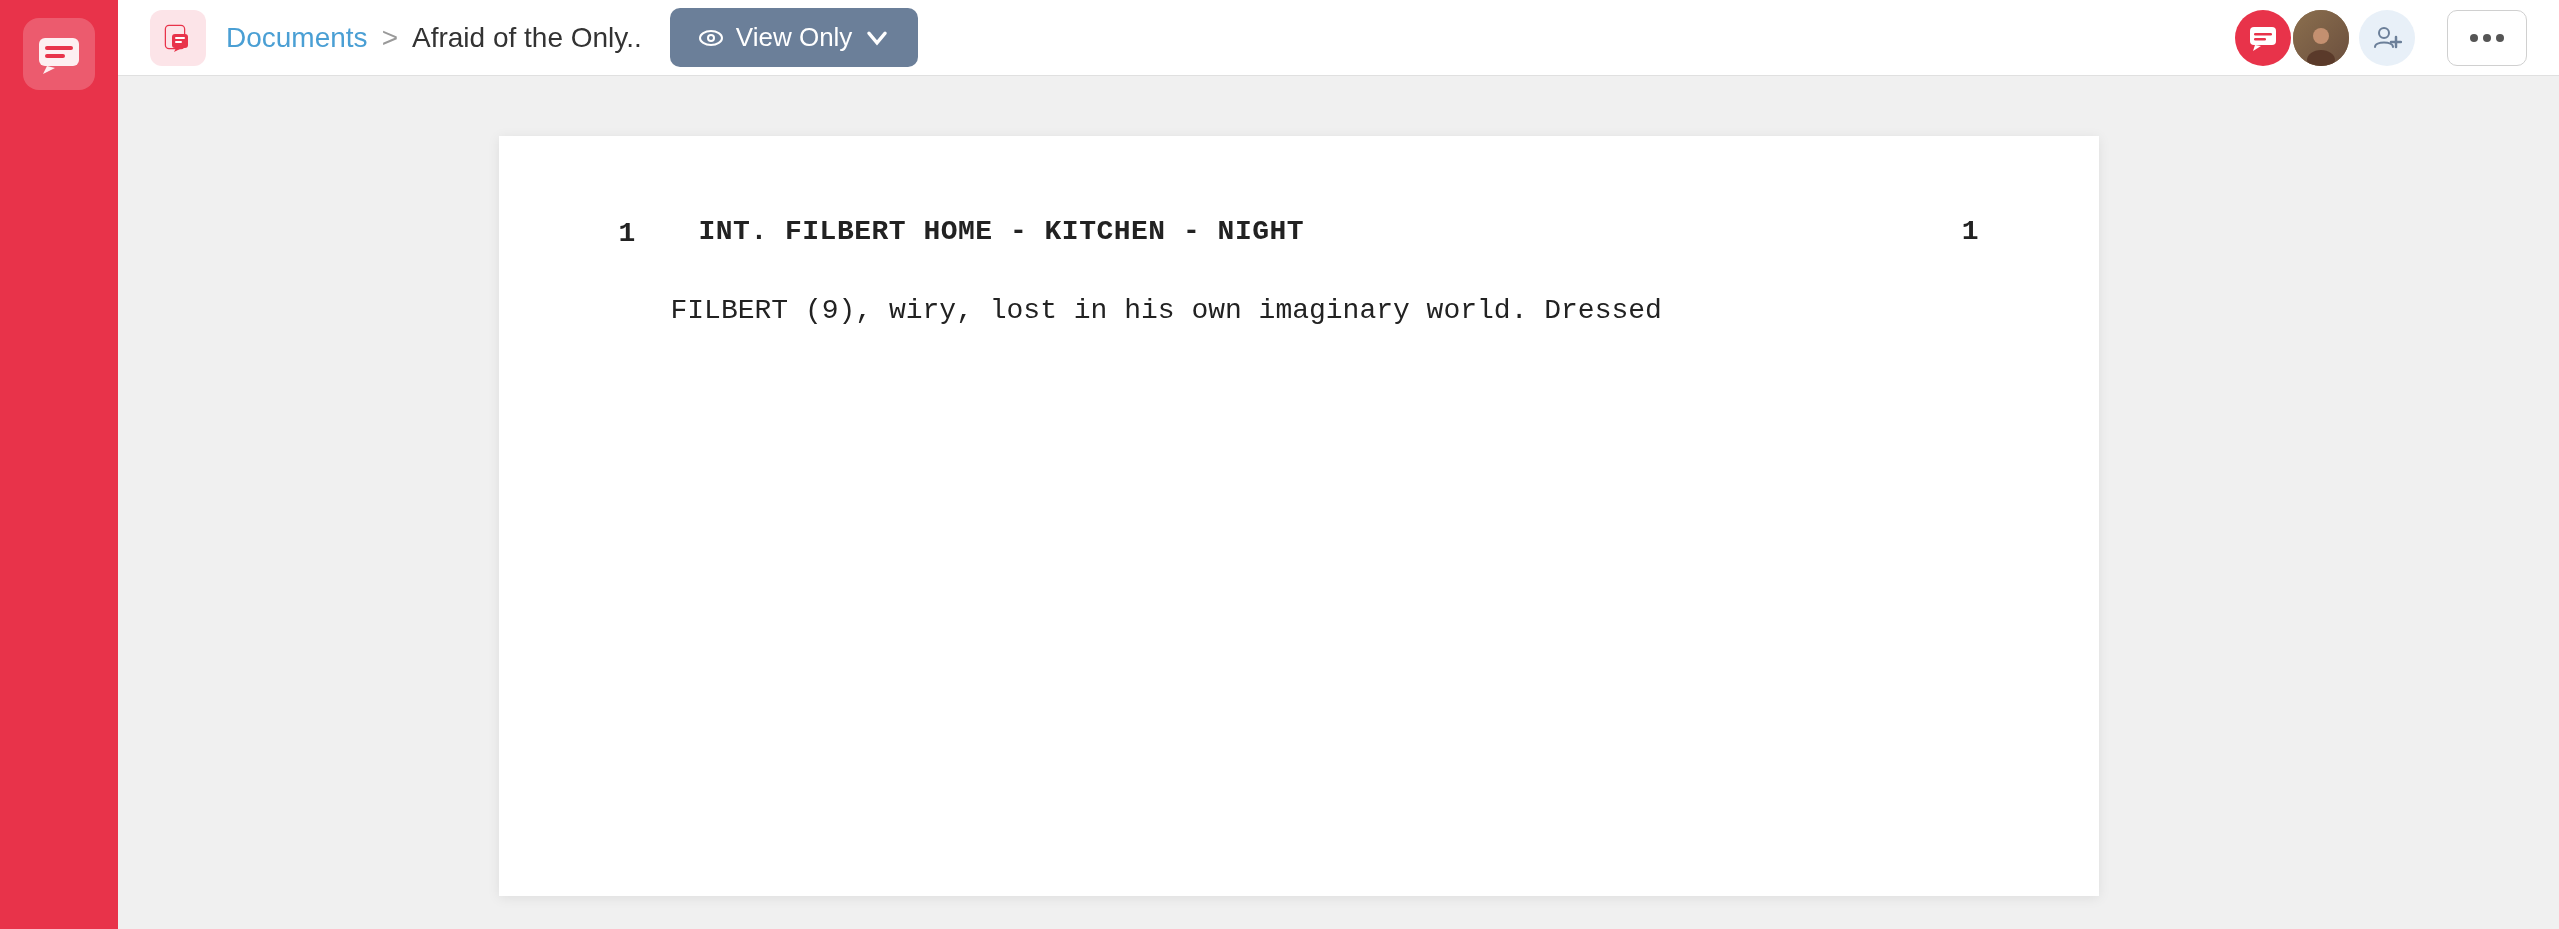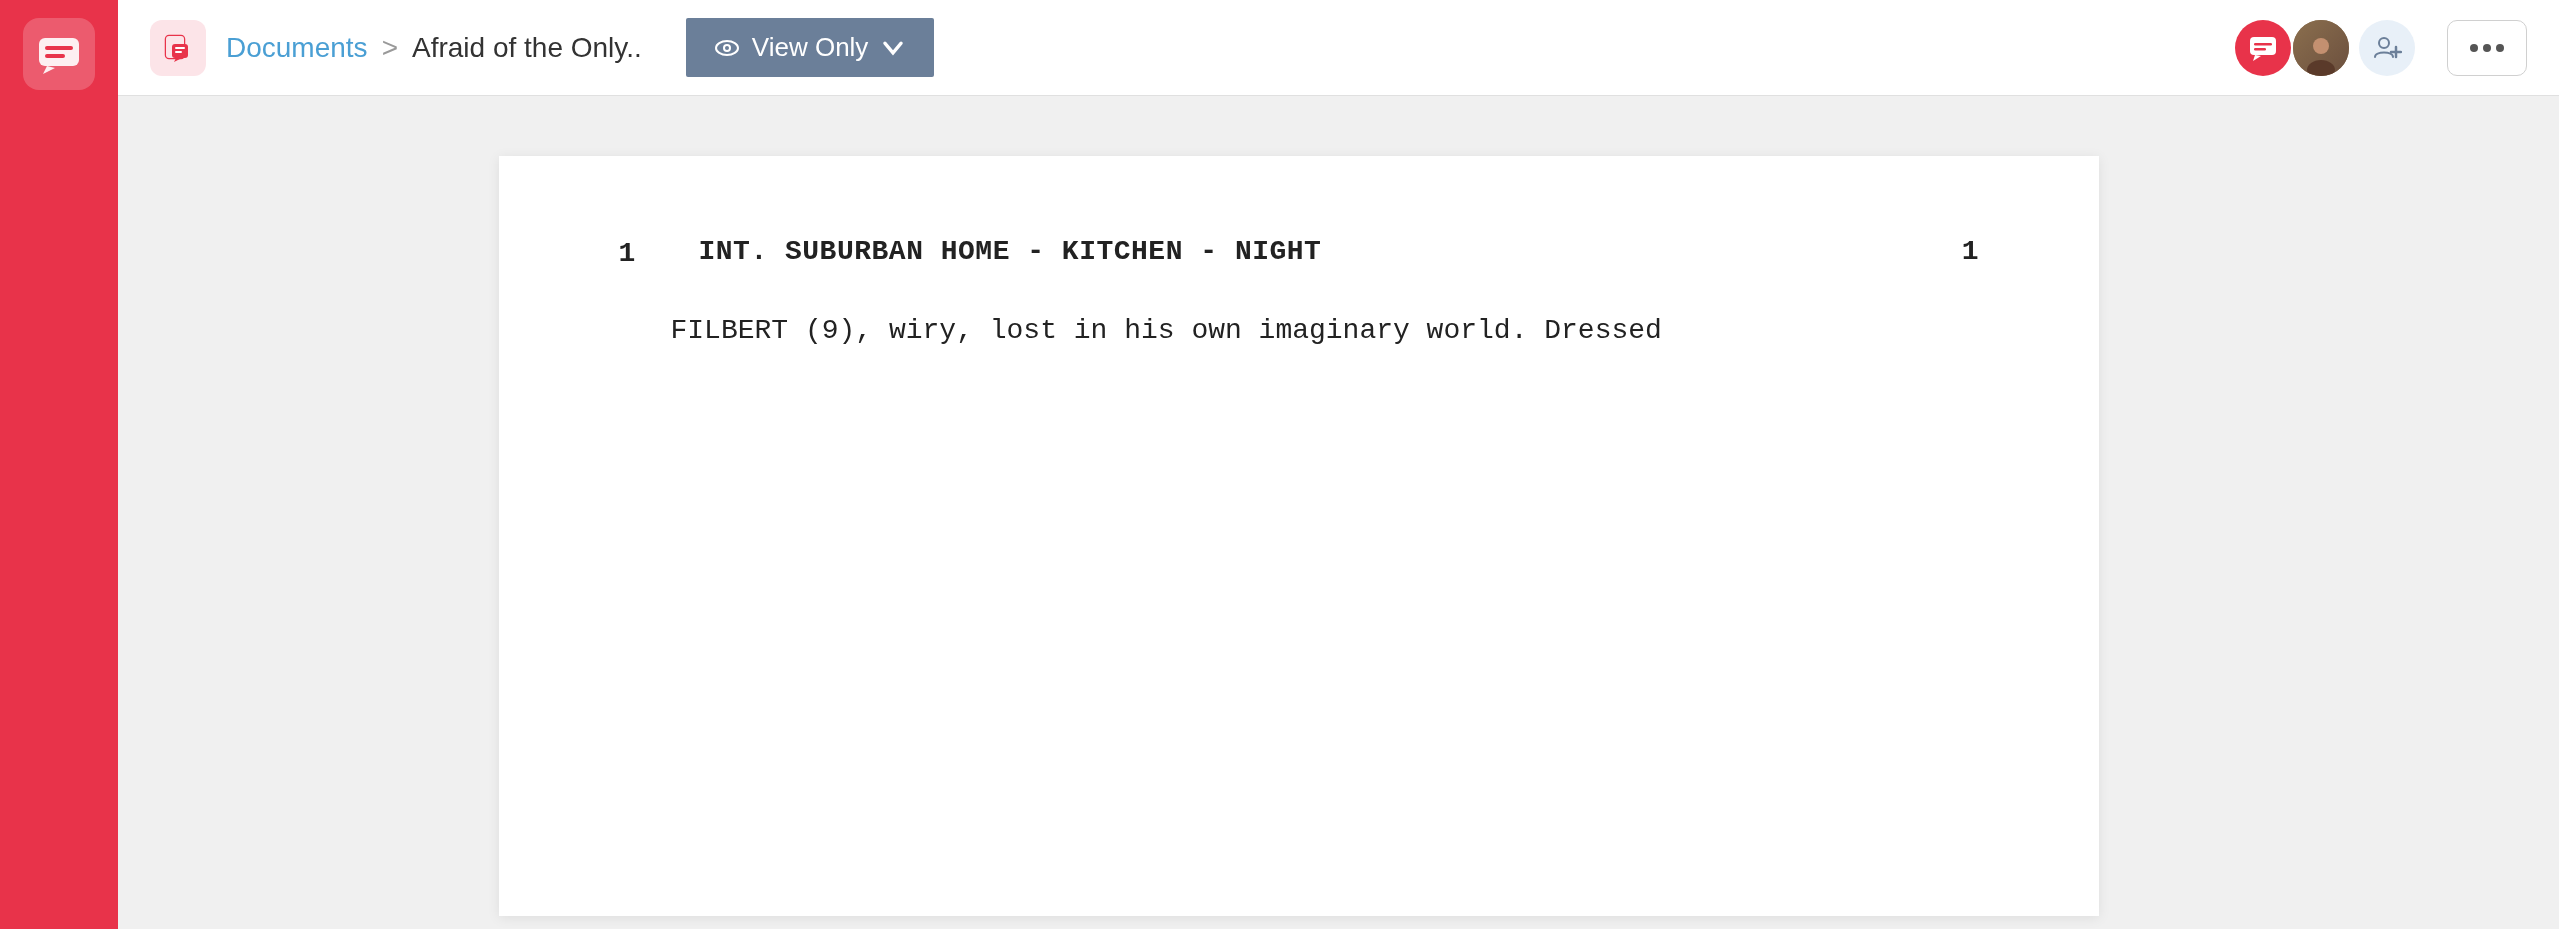--- a/index.html
+++ b/index.html
@@ -47,21 +47,21 @@
     
     .main-area {
       flex: 1;
       display: flex;
       flex-direction: column;
       background: #f0f0f0;
     }
 
     
     .header {
-      height: 96px;
+      height: 76px;
       background: #ffffff;
       display: flex;
       align-items: center;
       padding: 0 32px;
       border-bottom: 1px solid #e0e0e0;
       flex-shrink: 0;
     }
 
     .header-left {
       display: flex;
@@ -110,29 +110,29 @@
     .breadcrumb-current {
       color: #333;
       font-size: 28px;
       font-weight: 400;
     }
 
     .view-only-btn {
       background: #6b7f99;
       color: white;
       border: none;
-      border-radius: 2px;
+      border-radius: 10px;
       padding: 14px 28px;
       font-size: 26px;
       font-weight: 500;
       cursor: pointer;
       display: flex;
       align-items: center;
       gap: 12px;
-      margin-left: 24px;
+      margin-left: 8px;
     }
 
     .view-only-btn svg {
       width: 26px;
       height: 26px;
     }
 
     .header-right {
       display: flex;
       align-items: center;
@@ -388,21 +388,21 @@
       </button>
     </div>
   </div>
 
   <div class="content-area">
     <div class="document-wrapper">
       <div class="document-page">
 
         <div class="script-scene">
           <div class="scene-number-left">1</div>
-          <div class="scene-heading">INT. SUBURBAN HOME - KITCHEN - NIGHT</div>
+          <div class="scene-heading">INT. FILBERT HOME - KITCHEN - NIGHT</div>
           <div class="scene-number-right">1</div>
         </div>
 
         <div class="scene-action">
           <div>FILBERT (9), wiry, lost in his own imaginary world. Dressed</div>
         </div>
 
       </div>
     </div>
 

